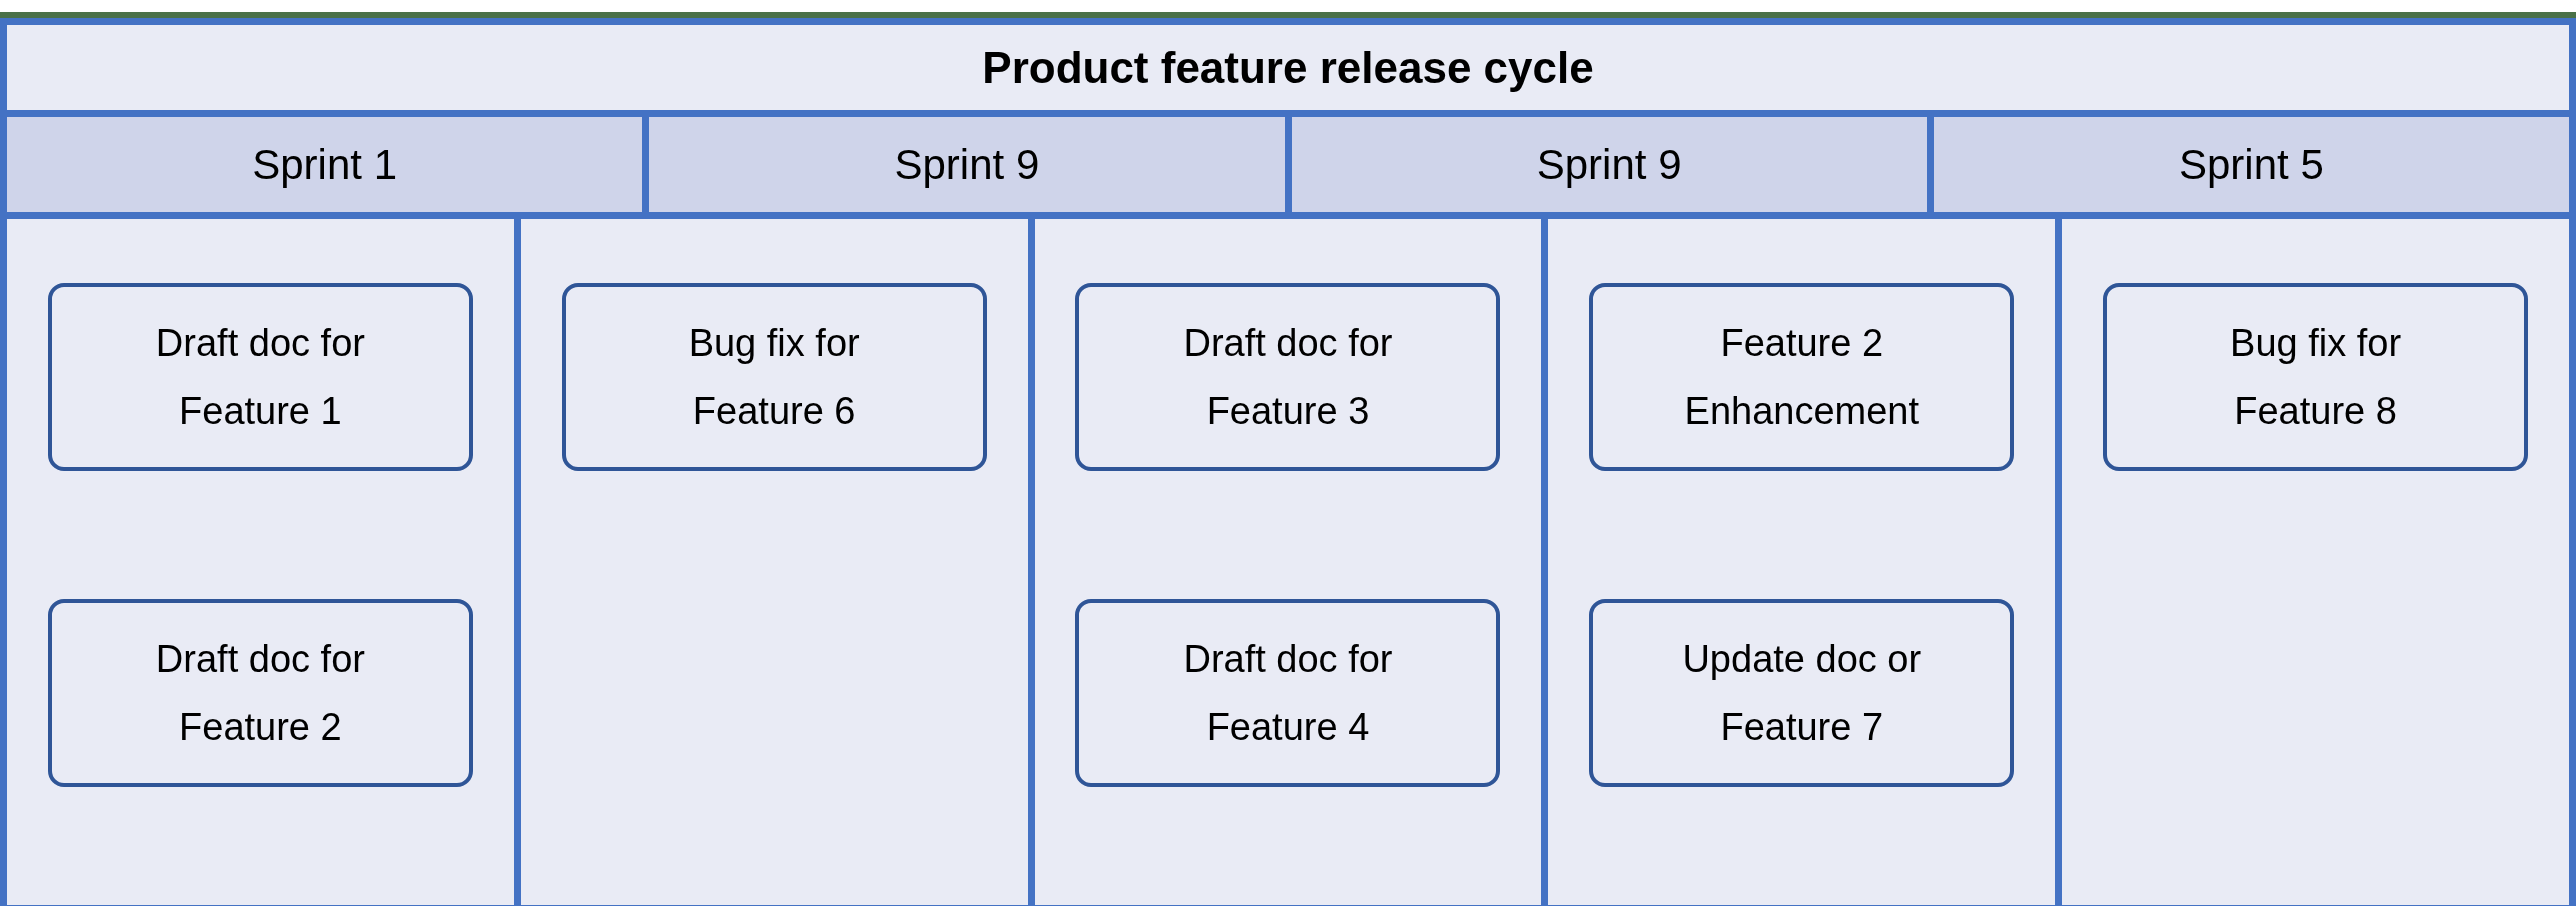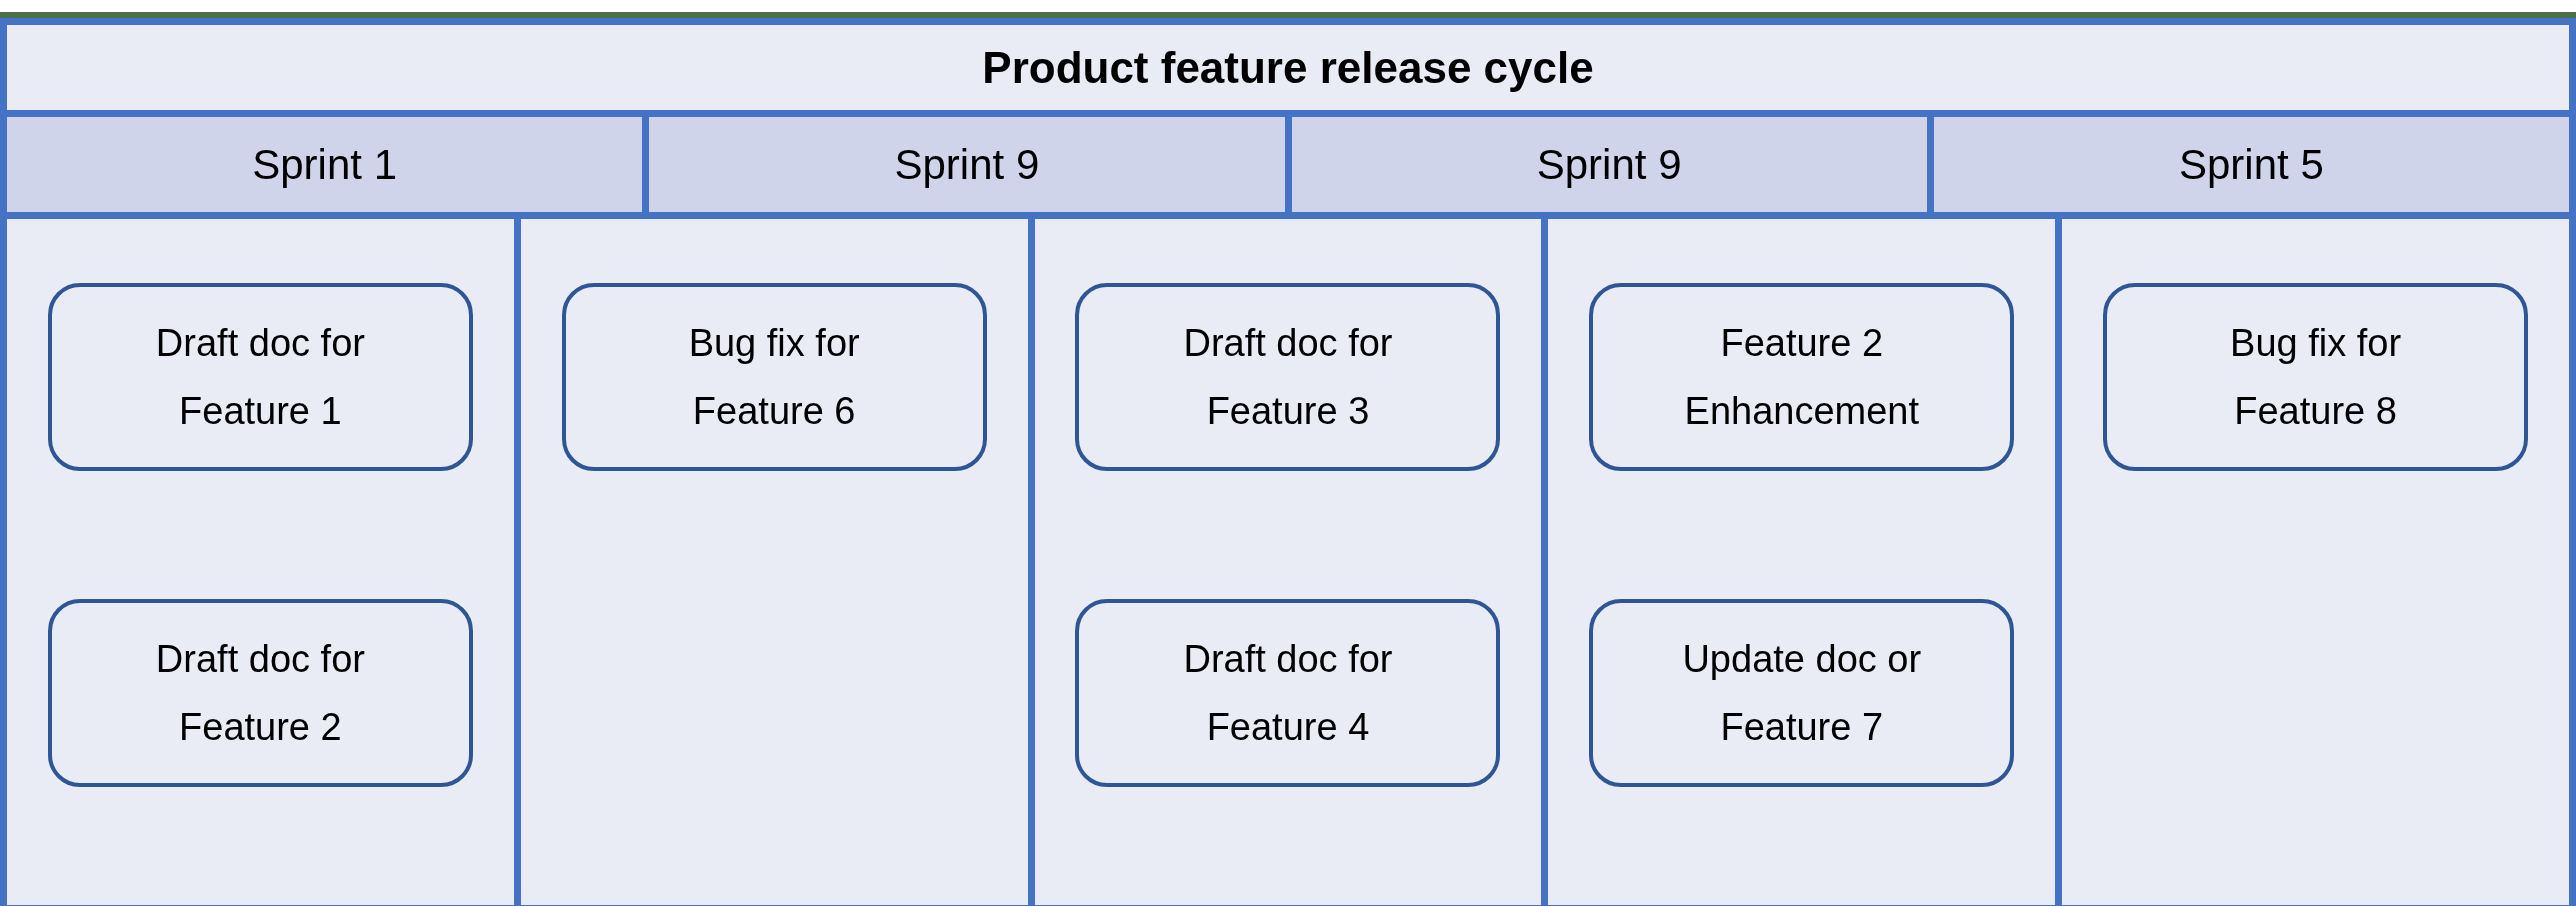--- a/index.html
+++ b/index.html
@@ -70,21 +70,21 @@
     display: flex;
     flex-direction: column;
     align-items: center;
     background: var(--panel-bg);
   }
   .column:not(:last-child) { border-right: 7.5px solid var(--table-border-blue); }
   .card {
     width: 425px;
     height: 188px;
     border: 4.5px solid var(--card-border-blue);
-    border-radius: 32px;
+    border-radius: 16px;
     background: var(--panel-bg);
     display: flex;
     align-items: center;
     justify-content: center;
     text-align: center;
     font-size: 38px;
     line-height: 1.8;
     color: var(--text);
     white-space: pre-line;
   }

